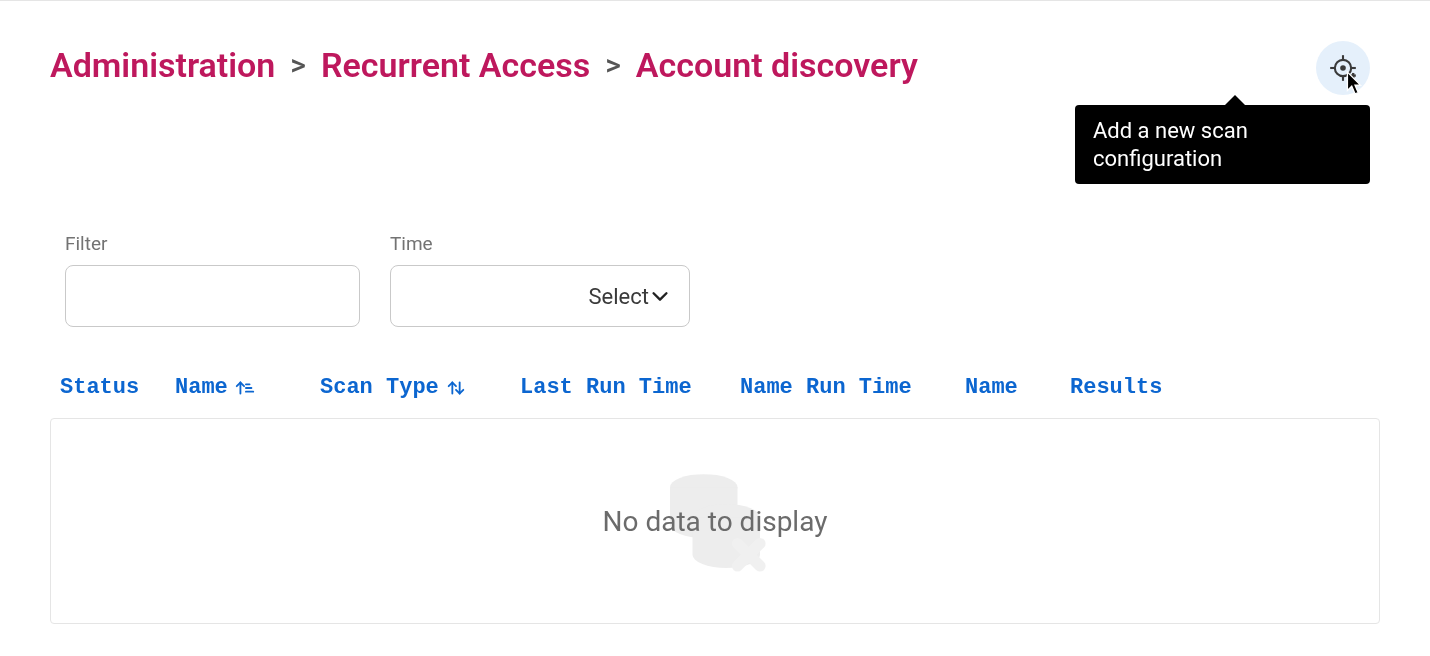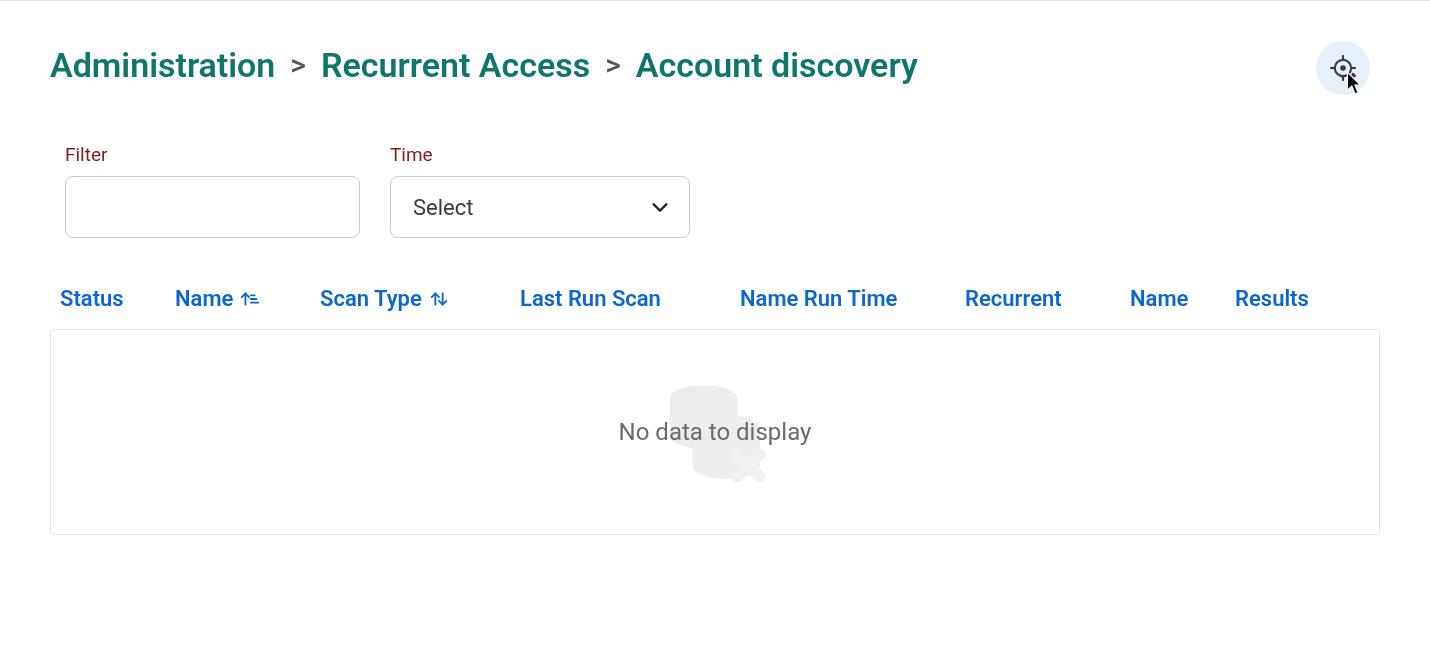--- a/index.html
+++ b/index.html
@@ -21,21 +21,21 @@
     .breadcrumb {
       display: flex;
       align-items: center;
       gap: 15px;
       font-size: 34px;
       font-weight: 600;
       color: #3a3a3a;
       line-height: 1.2;
       padding-top: 4px;
     }
-    .breadcrumb .crumb { color: #0f766e; }
+    .breadcrumb .crumb { color: #be185d; }
     .breadcrumb .sep {
       color: #555;
       font-size: 30px;
       font-weight: 500;
     }
     .action-area {
       position: relative;
       display: flex;
       flex-direction: column;
       align-items: flex-end;
@@ -87,21 +87,21 @@
       margin-top: 48px;
       padding-left: 15px;
     }
     .filter-group {
       display: flex;
       flex-direction: column;
       gap: 10px;
     }
     .filter-label {
       font-size: 19px;
-      color: #7f1d1d;
+      color: #737373;
     }
     .filter-input {
       width: 295px;
       height: 62px;
       border: 1px solid #c9c9c9;
       border-radius: 8px;
       font-size: 22px;
       padding: 0 16px;
       outline: none;
       background: #fff;
@@ -111,40 +111,41 @@
       width: 300px;
       height: 62px;
     }
     .select-box {
       width: 100%;
       height: 100%;
       border: 1px solid #c9c9c9;
       border-radius: 8px;
       display: flex;
       align-items: center;
-      justify-content: space-between;
+      justify-content: flex-end;
       padding: 0 18px 0 22px;
       font-size: 22px;
       color: #3a3a3a;
       cursor: pointer;
       background: #fff;
     }
     .chev {
       width: 22px;
       height: 22px;
     }
     .table-area {
       margin-top: 48px;
     }
     .col-headers {
       display: flex;
       font-size: 22px;
       font-weight: 600;
       color: #0c66d0;
       padding: 0 10px 18px 10px;
+      font-family: Liberation Mono, monospace;
     }
     .col-h {
       display: flex;
       align-items: center;
       gap: 6px;
       cursor: pointer;
     }
     .ch-status   { width: 115px; }
     .ch-name     { width: 145px; }
     .ch-scantype { width: 200px; }
@@ -171,21 +172,21 @@
     .empty-icon {
       position: absolute;
       top: 50%;
       left: 50%;
       transform: translate(-50%, -50%);
       opacity: 0.10;
       width: 120px;
       height: 120px;
     }
     .empty-text {
-      font-size: 24px;
+      font-size: 28px;
       color: #6b6b6b;
       z-index: 1;
     }
   </style>
 </head>
 <body>
 
 <div class="page">
 
   <div class="header-row">
@@ -206,20 +207,21 @@
           <line x1="12" y1="19" x2="12" y2="23"></line>
           <line x1="1" y1="12" x2="5" y2="12"></line>
           <line x1="19" y1="12" x2="23" y2="12"></line>
           <line x1="18.5" y1="18.5" x2="23" y2="18.5" stroke-width="2"></line>
           <line x1="20.75" y1="16.25" x2="20.75" y2="20.75" stroke-width="2"></line>
         </svg>
         <svg class="cursor-pointer" viewBox="0 0 16 24">
           <path d="M1 1 L1 18 L5 14 L8 21 L11 20 L8 13 L13 13 Z" fill="#000" stroke="#fff" stroke-width="1.2"></path>
         </svg>
       </div>
+      <div class="tooltip">Add a new scan configuration</div>
     </div>
   </div>
 
   <div class="filters">
     <div class="filter-group">
       <label class="filter-label">Filter</label>
       <input class="filter-input" type="text" value="" style="">
     </div>
     <div class="filter-group">
       <label class="filter-label">Time</label>
@@ -256,30 +258,27 @@
         <span>Scan Type</span>
         <svg class="sort-icon" viewBox="0 0 24 24" fill="none" stroke="#0c66d0" stroke-width="2" stroke-linecap="round">
           <line x1="8" y1="18" x2="8" y2="6"></line>
           <polyline points="4 10 8 6 12 10" fill="none"></polyline>
           <line x1="16" y1="6" x2="16" y2="18"></line>
           <polyline points="12 14 16 18 20 14" fill="none"></polyline>
         </svg>
       </div>
 
       <div class="col-h ch-lastrun">
-        <span>Last Run Scan</span>
+        <span>Last Run Time</span>
       </div>
 
       <div class="col-h ch-nextrun">
         <span>Name Run Time</span>
       </div>
 
-      <div class="col-h ch-recur">
-        <span>Recurrent</span>
-      </div>
 
       <div class="col-h ch-delta">
         <span>Name</span>
       </div>
 
       <div class="col-h ch-results">
         <span>Results</span>
       </div>
     </div>
 

